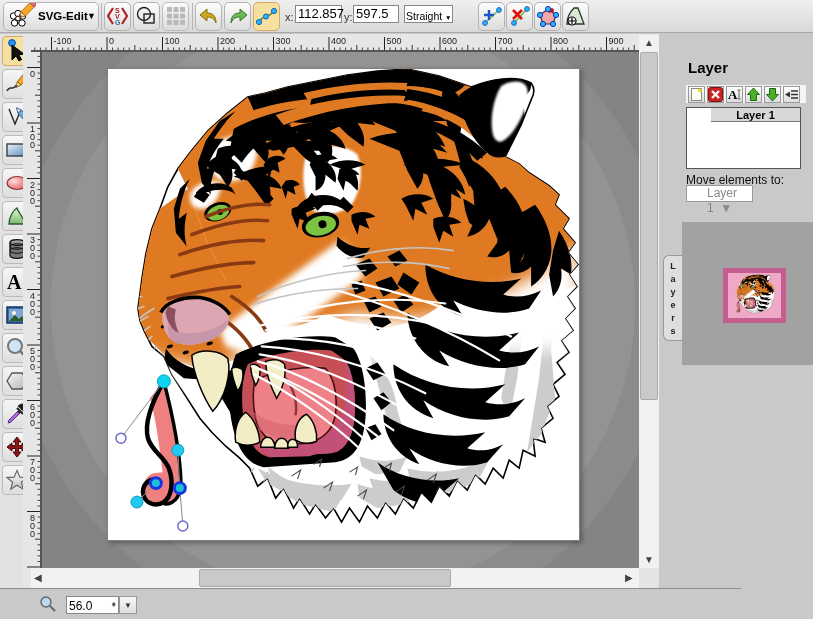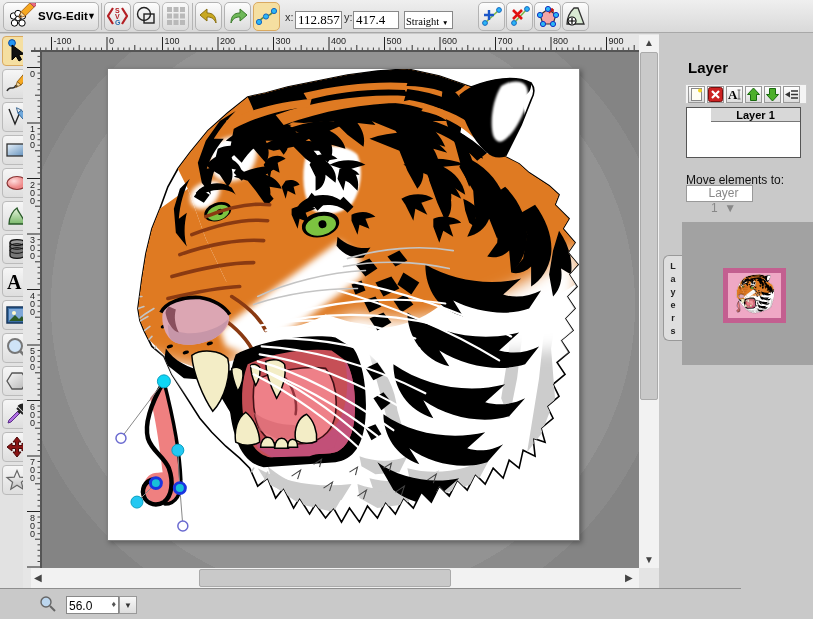--- a/index.html
+++ b/index.html
@@ -4,21 +4,21 @@
 <style>
 * { margin:0; padding:0; box-sizing:border-box; }
 html,body { width:813px; height:619px; overflow:hidden; font-family:"Liberation Sans", sans-serif; background:#c9c9c9; }
 #app { position:relative; width:813px; height:619px; }
 
 #tools_top { position:absolute; left:0; top:0; width:813px; height:33px; background:linear-gradient(#efefef,#d9d9d9); border-bottom:1px solid #a8a8a8; }
 .tbtn { position:absolute; top:2px; height:29px; background:linear-gradient(#fdfdfd,#dcdcdc); border:1px solid #b3b3b3; border-radius:5px; }
 .tbtn.sel { background:#f5dfa1; border-color:#d9a960; }
 .tsep { position:absolute; top:3px; width:1px; height:27px; background:#b5b5b5; }
 .tlabel { position:absolute; top:9px; font-size:12px; color:#333; }
-.tinput { position:absolute; top:11px; height:18px; border:1px solid #888; background:#fff; font-size:13px; font-family:Liberation Serif, serif; padding:0 2px; }
+.tinput { position:absolute; top:5px; height:18px; border:1px solid #888; background:#fff; font-size:13px; font-family:Liberation Sans, sans-serif; padding:0 2px; }
 
 #tools_left { position:absolute; left:0; top:34px; width:34px; height:554px; background:#e2e2e2; }
 .lbtn { position:absolute; left:2px; width:30px; height:30px; background:linear-gradient(#f6f6f6,#dedede); border:1px solid #bbb; border-radius:4px; }
 .lbtn.sel { background:#f5dfa1; border-color:#d9a960; }
 
 #workarea { position:absolute; left:23px; top:34px; width:636px; height:554px; background:#e6e6e6; }
 #rulerx { position:absolute; left:8px; top:2px; width:614px; height:16px; background:#e6e6e6; border-bottom:2px solid #555; overflow:hidden; }
 #rulery { position:absolute; left:2px; top:18px; width:17px; height:516px; background:#e6e6e6; border-right:2px solid #555; overflow:hidden; }
 #canvasbg { position:absolute; left:19px; top:18px; width:597px; height:516px; background:radial-gradient(circle at 301px 253px, #a3a3a3 0 170px, #9b9b9b 170px 235px, #939393 235px 292px, #8b8b8b 292px 330px, #848484 330px 100%); overflow:hidden; }
 #page { position:absolute; left:65px; top:16px; width:473px; height:473px; background:#fff; border:1px solid #808080; box-shadow:2px 2px 5px rgba(0,0,0,0.35); }
@@ -29,24 +29,24 @@
 #hthumb { position:absolute; left:168px; top:1px; width:252px; height:18px; background:#c9c9c9; border:1px solid #aaa; border-radius:2px;}
 #scorner { position:absolute; left:616px; top:534px; width:20px; height:20px; background:#e4e4e4; }
 .sarr { position:absolute; color:#444; font-size:10px; }
 
 #layerstab { z-index:30; position:absolute; left:663px; top:255px; width:19px; height:86px; background:#dedede; border:1px solid #999; border-right:none; border-radius:6px 0 0 6px; font-size:9px; font-weight:bold; color:#222; text-align:center; line-height:13px; padding-top:4px;}
 
 #sidepanel { position:absolute; left:670px; top:34px; width:143px; height:554px; background:#c9c9c9; }
 #sidepanel h2 { font-size:15px; font-weight:bold; color:#000; position:absolute; left:18px; top:25px; }
 #layerbtns { position:absolute; left:15px; top:50px; width:122px; height:20px; background:#f4f4f4; border:1px solid #ccc; }
 .lybtn { position:absolute; top:1px; width:17px; height:17px; border:1px solid #999; background:linear-gradient(#fff,#ddd); }
-#layertable { position:absolute; left:16px; top:73px; width:115px; height:51px; background:#fff; border:1px solid #555;padding-left:24px; }
+#layertable { position:absolute; left:16px; top:73px; width:115px; height:62px; background:#fff; border:1px solid #555;padding-left:24px; }
 #layertable .hd { height:14px; background:#d8d8d8; border-bottom:1px solid #777; font-size:11px; font-weight:bold; text-align:center; line-height:14px; }
 #moveto { position:absolute; left:16px; top:139px; font-size:12px; color:#111; }
-#layersel { position:absolute; left:16px; top:151px; width:67px; height:17px; background:#fff; border:1px solid #999; font-size:12px; color:#888; padding-left:8px; line-height:15px;text-align:center;}
+#layersel { position:absolute; left:16px; top:151px; width:67px; height:17px; background:#fff; border:1px solid #999; font-size:12px; color:#888; padding-left:20px; line-height:15px;}
 #thumbpanel { position:absolute; left:12px; top:188px; width:131px; height:143px; background:#a2a2a2; }
 #thumbframe { position:absolute; left:41px; top:46px; width:63px; height:55px; background:#c35f90; }
 #thumbinner { position:absolute; left:5px; top:5px; width:53px; height:45px; background:#efa8c5; overflow:hidden; }
 
 #tools_bottom { position:absolute; left:0; top:588px; width:741px; height:31px; background:#c9c9c9; border-top:1px solid #8e8e8e; }
 #zoomval { position:absolute; left:66px; top:7px; width:53px; height:18px; background:#fff; border:1px solid #888; font-size:12px; padding:2px 2px; }
 #zoomdd { position:absolute; left:119px; top:7px; width:18px; height:18px; background:linear-gradient(#f8f8f8,#ddd); border:1px solid #999; font-size:8px; text-align:center; line-height:17px; color:#333;}
 </style>
 </head>
 <body>
@@ -115,21 +115,21 @@
   <div class="tbtn sel" style="left:253px; width:27px;"></div>
   <svg style="position:absolute;left:255px;top:5px;" width="23" height="23" viewBox="0 0 23 23">
     <path d="M4,17 C8,9 13,14 19,6" stroke="#5a8a3a" stroke-width="1.6" fill="none"></path>
     <circle cx="4" cy="17" r="2.6" fill="#29b6f6" stroke="#1565c0"></circle>
     <circle cx="11" cy="11.5" r="2.6" fill="#29b6f6" stroke="#1565c0"></circle>
     <circle cx="19" cy="6" r="2.6" fill="#29b6f6" stroke="#1565c0"></circle>
   </svg>
   <div class="tlabel" style="left:285px; top:11px; font-size:11px;">x:</div>
   <div class="tinput" style="left:295px; width:47px;">112.857</div>
   <div class="tlabel" style="left:344px; top:11px; font-size:11px;">y:</div>
-  <div class="tinput" style="left:353px; width:46px;">417.4</div>
+  <div class="tinput" style="left:353px; width:46px;">597.5</div>
   <div class="tinput" style="left:404px; width:49px; color:#000; font-size:10.5px; white-space:nowrap; overflow:hidden; line-height:20px; padding:0 1px;">Straight <span style="font-size:6.5px;">▼</span></div>
   <div class="tbtn" style="left:478px; width:27px;"></div>
   <svg style="position:absolute;left:480px;top:4px;" width="24" height="24" viewBox="0 0 24 24">
     <line x1="5" y1="19" x2="19" y2="6" stroke="#7ab648" stroke-width="1.6"></line>
     <path d="M9,6 L9,16 M4,11 L14,11" stroke="#1a56c8" stroke-width="2.4"></path>
     <circle cx="5" cy="19" r="2.4" fill="#29b6f6" stroke="#1565c0"></circle>
     <circle cx="19" cy="6" r="2.4" fill="#29b6f6" stroke="#1565c0"></circle>
   </svg>
   <div class="tbtn" style="left:506px; width:27px;"></div>
   <svg style="position:absolute;left:508px;top:4px;" width="24" height="24" viewBox="0 0 24 24">

